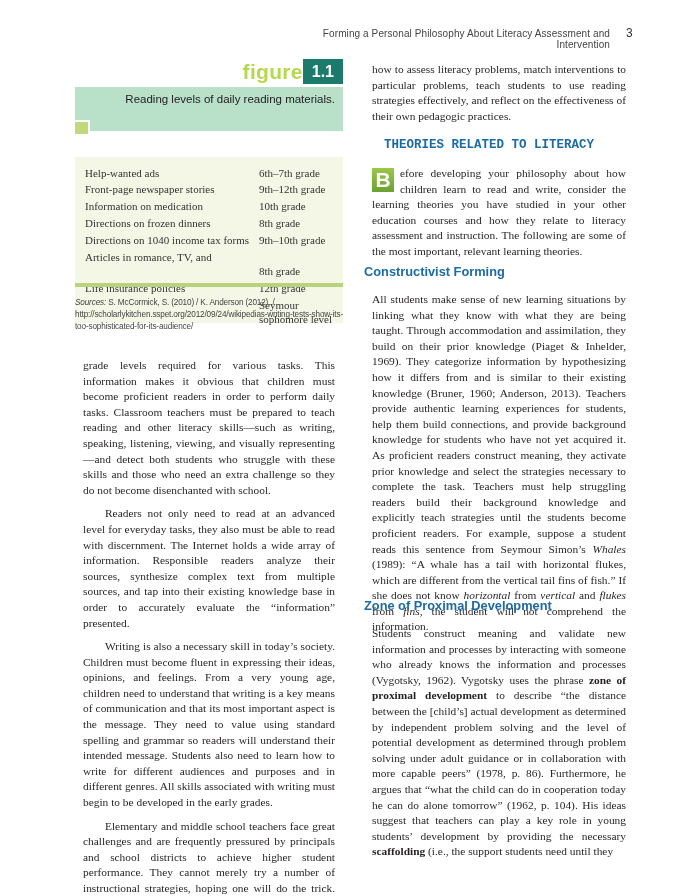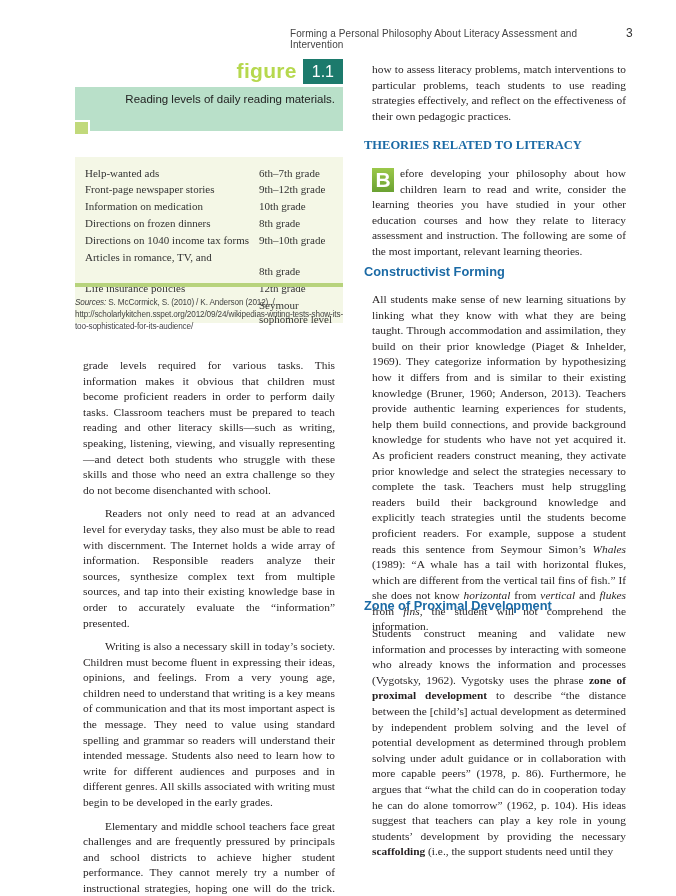--- a/index.html
+++ b/index.html
@@ -1,42 +1,42 @@
 <!DOCTYPE html>
 <html><head>
 <meta charset="utf-8">
 <style>
   html, body { margin: 0; padding: 0; background: #ffffff; }
   body { width: 676px; height: 896px; position: relative; overflow: hidden; font-family: "Liberation Serif", serif; color: #231f20; }
-  .running-head { position: absolute; top: 28px; left: 290px; width: 320px; font-family: "Liberation Sans", sans-serif; font-size: 10px; color: #444; letter-spacing: 0.1px; }
+  .running-head { position: absolute; top: 28px; left: 290px; width: 320px; font-family: "Liberation Sans", sans-serif; font-size: 10px; color: #444; letter-spacing: 0.1px; text-align: right; }
   .page-num { position: absolute; top: 26px; left: 626px; font-family: "Liberation Sans", sans-serif; font-size: 12px; color: #333; }
 
   .col { position: absolute; font-size: 11.4px; line-height: 15.6px; text-align: justify; }
   .col-left { left: 75px; width: 268px; }
   .col-right { left: 364px; width: 270px; }
 
   
-  .figure-title { position: absolute; top: 59px; right: 333px; display: flex; gap: 6px; }
+  .figure-title { position: absolute; top: 59px; right: 333px; display: flex; align-items: center; }
   .figure-word { font-family: "Liberation Sans", sans-serif; font-weight: bold; font-size: 21px; color: #b6d84e; letter-spacing: 0.3px; }
-  .figure-num { background: #1c7a6c; color: #fff; font-family: "Liberation Sans", sans-serif; font-weight: normal; font-size: 16px; padding: 2px 9px; height: 21px; line-height: 21px; }
+  .figure-num { background: #1c7a6c; color: #fff; font-family: "Liberation Sans", sans-serif; font-weight: bold; font-size: 16px; padding: 2px 9px; height: 21px; line-height: 21px; }
   .figure-caption-bar { position: absolute; top: 87px; left: 75px; width: 268px; height: 44px; background: #b9e0c9; }
   .figure-caption-bar .accent { position: absolute; left: 0; bottom: -3px; width: 13px; height: 12px; background: #c1d97b; border: 2px solid #fff; border-left: none; border-bottom: none; }
   .figure-caption { position: absolute; right: 8px; top: 6px; font-family: "Liberation Sans", sans-serif; font-size: 11.5px; color: #222; }
   .figure-table { position: absolute; top: 114px; left: 75px; width: 268px; height: 166px; background: #f4f7e6; border-top: 2px solid #fff; margin-top: 41px; }
   .figure-row { position: absolute; left: 10px; width: 255px; font-size: 11px; line-height: 14px; color: #333; }
   .figure-row .mat { position: absolute; left: 0; width: 175px; }
   .figure-row .lvl { position: absolute; left: 174px; width: 90px; }
   .figure-row .indent { padding-left: 18px; display: block; }
   .figure-rule { position: absolute; top: 283px; left: 75px; width: 268px; height: 4px; background: #b7d37c; }
   .figure-source { position: absolute; top: 297px; left: 75px; width: 275px; font-family: "Liberation Sans", sans-serif; font-size: 8.2px; line-height: 12px; color: #444; letter-spacing: -0.15px; }
   .figure-source i { font-style: italic; }
 
   p { margin: 8px; }
   .indent-p { text-indent: 22px; }
-  .h1 { position: absolute; font-family: Liberation Serif, serif; font-weight: bold; color: #1b6aa5; font-size: 12.5px; }
+  .h1 { position: absolute; font-family: Liberation Mono, monospace; font-weight: bold; color: #1b6aa5; font-size: 12.5px; margin-left: 20px; }
   .h2 { position: absolute; font-family: "Liberation Sans", sans-serif; font-weight: bold; color: #1b6aa5; font-size: 12.8px; }
 
   .dropcap { float: left; width: 22px; height: 24px; margin: 2px 6px 0 0; background: linear-gradient(180deg, #9bc84a, #6aa132); color: #fff; font-family: "Liberation Sans", sans-serif; font-weight: bold; font-size: 21px; line-height: 24px; text-align: center; }
   b.kw { font-weight: bold; }
 </style>
 </head>
 <body>
 
 <div class="running-head">Forming a Personal Philosophy About Literacy Assessment and Intervention</div>
 <div class="page-num">3</div>

